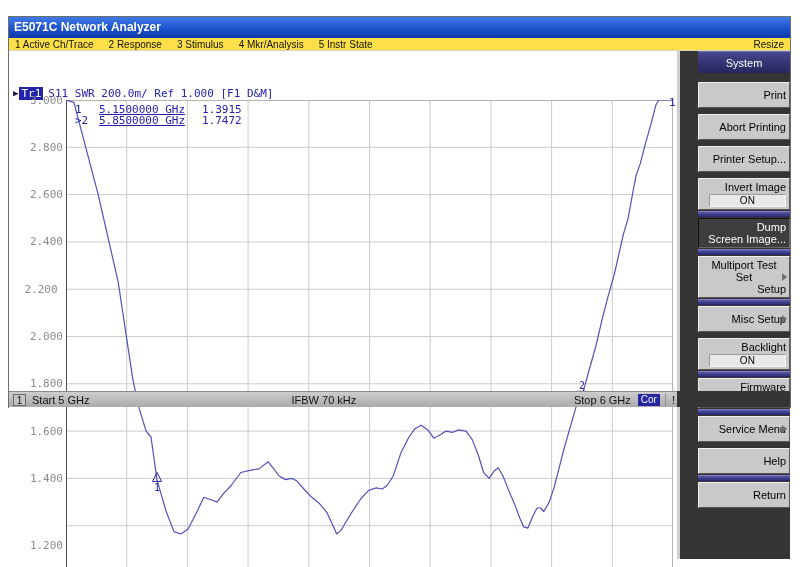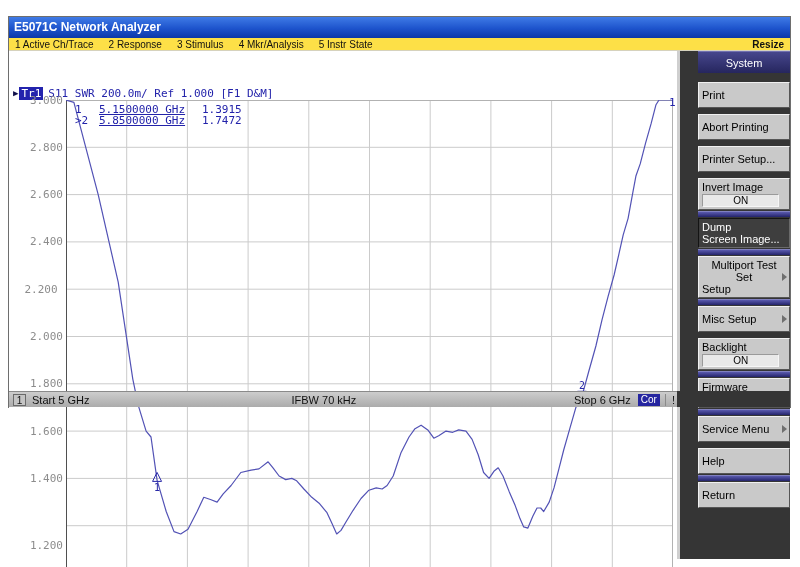--- a/index.html
+++ b/index.html
@@ -10,21 +10,21 @@
   
   #titlebar{position:absolute;left:0;top:0;width:100%;height:21px;
     background:linear-gradient(#3f7be6,#1d53cc 55%,#0c38a8);
     color:#fff;font-size:12px;font-weight:bold;line-height:21px;padding-left:5px;}
   
   #menubar{position:absolute;left:0;top:21px;width:100%;height:13px;
     background:#fde047;border-bottom:1px solid #d6d2bd;
     display:flex;align-items:center;font-size:10px;color:#111;padding:0 6px;}
   #menu-items{display:flex;gap:15px;}
   #menu-items .mi{cursor:default;white-space:nowrap;}
-  #resize{margin-left:auto;white-space:nowrap;font-weight:bold;}
+  #resize{margin-left:auto;white-space:nowrap;}
   
   #left-area{position:absolute;left:0;top:34px;width:670px;height:492px;background:#fff;}
   #trace-line{position:absolute;left:4px;top:36px;height:12px;
     font-family:"DejaVu Sans Mono",monospace;font-size:11px;color:#2222aa;
     display:flex;align-items:center;white-space:pre;}
   #trace-cursor{color:#10104a;font-size:9px;margin-right:1px;}
   #trace-name{background:#2323ad;color:#fff;padding:0 2px;margin-right:5px;}
   
   .ylab{position:absolute;left:10px;width:44px;text-align:right;height:13px;
     font-family:"DejaVu Sans Mono",monospace;font-size:11px;color:#8c8c8c;line-height:13px;}
@@ -42,21 +42,21 @@
   
   #sidebar{position:absolute;right:0;top:34px;width:113px;height:508px;
     background:#353535;padding:0 0 0 21px;}
   #sidebar-grip{position:absolute;left:0;top:0;width:3px;height:100%;background:#cfcfcf;}
   #sk-header{height:22px;margin-bottom:3px;background:linear-gradient(#46468c,#26265e);
     border-top:1px solid #7070b0;color:#fff;font-size:11px;
     display:flex;align-items:center;justify-content:center;}
   .softkey{position:relative;background:#c9c9c9;color:#000;font-size:11px;line-height:12px;
     border-top:1px solid #f0f0f0;border-left:1px solid #f0f0f0;
     border-right:1px solid #565656;border-bottom:1px solid #565656;
-    min-height:26px;display:flex;flex-direction:column;align-items:flex-start;
+    min-height:26px;display:flex;flex-direction:column;align-items:flex-end;
     justify-content:center;text-align:center;padding:2px 3px;cursor:default;}
   .softkey.dark{background:#3e3e3e;color:#fff;
     border-top:1px solid #141414;border-left:1px solid #141414;
     border-right:1px solid #6a6a6a;border-bottom:1px solid #6a6a6a;}
   .softkey .toggle{width:92%;height:13px;margin-top:1px;background:#e9e9e9;
     border:1px solid #9a9a9a;border-bottom-color:#f6f6f6;border-right-color:#f6f6f6;
     font-size:10px;line-height:11px;}
   .softkey .arr{position:absolute;right:2px;top:50%;margin-top:-4px;width:0;height:0;
     border-left:5px solid #6f6f6f;border-top:4px solid transparent;border-bottom:4px solid transparent;}
   .gap{height:6px;}

